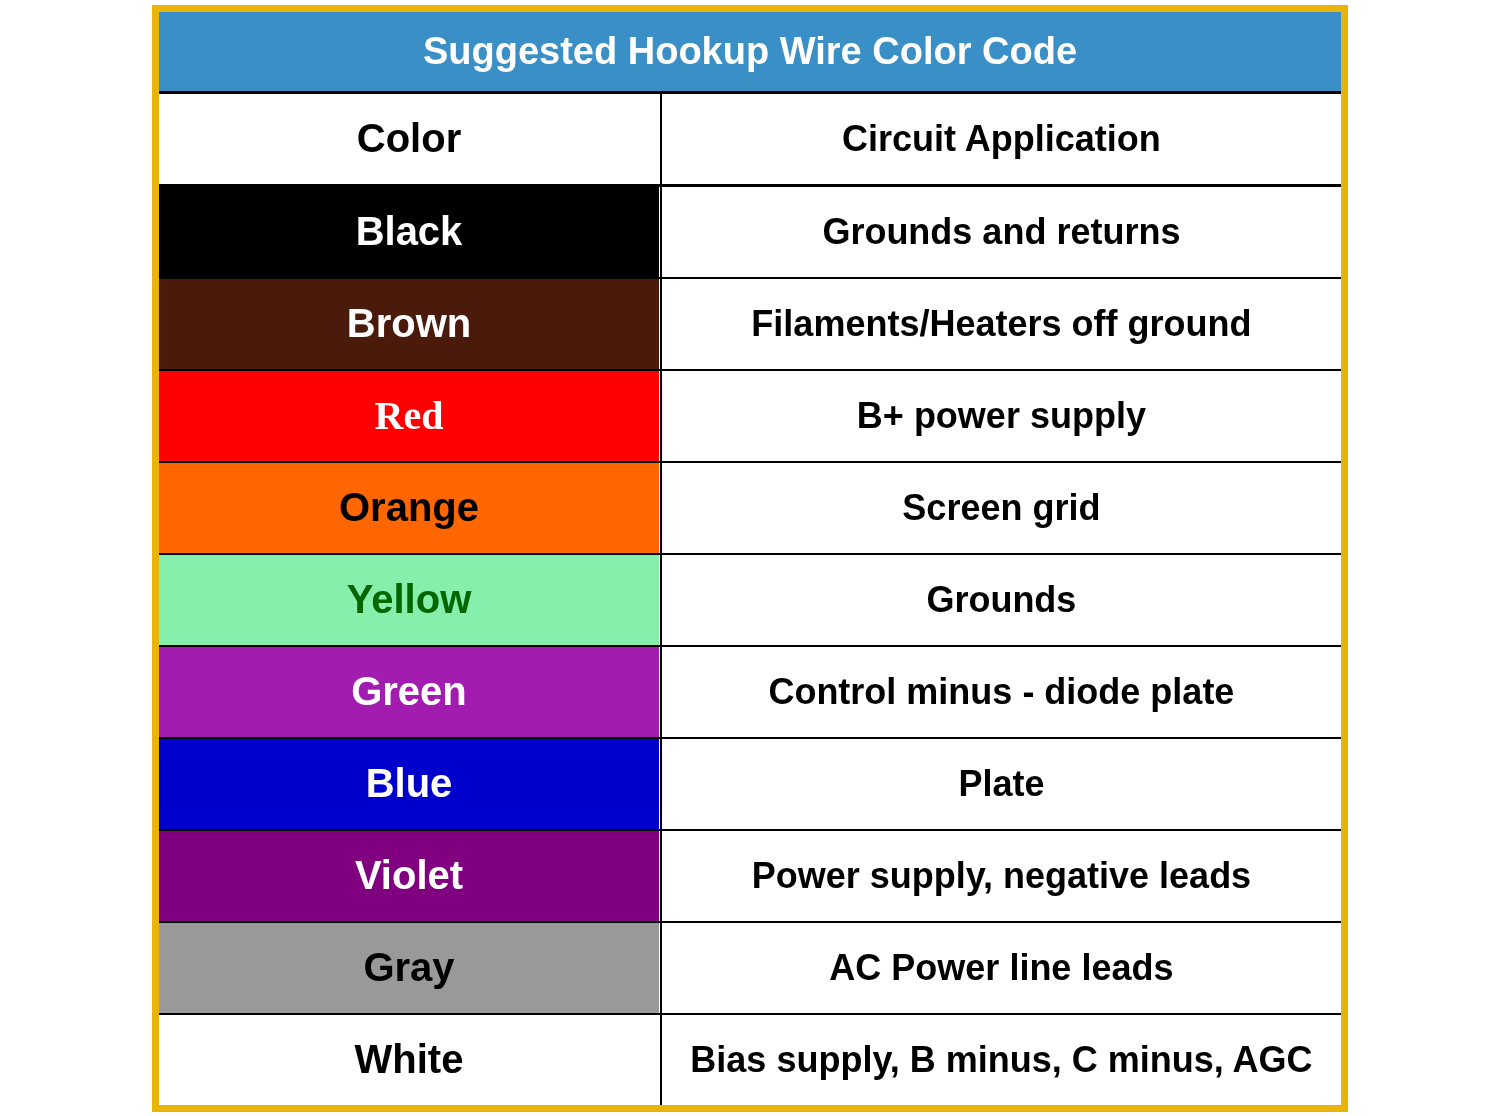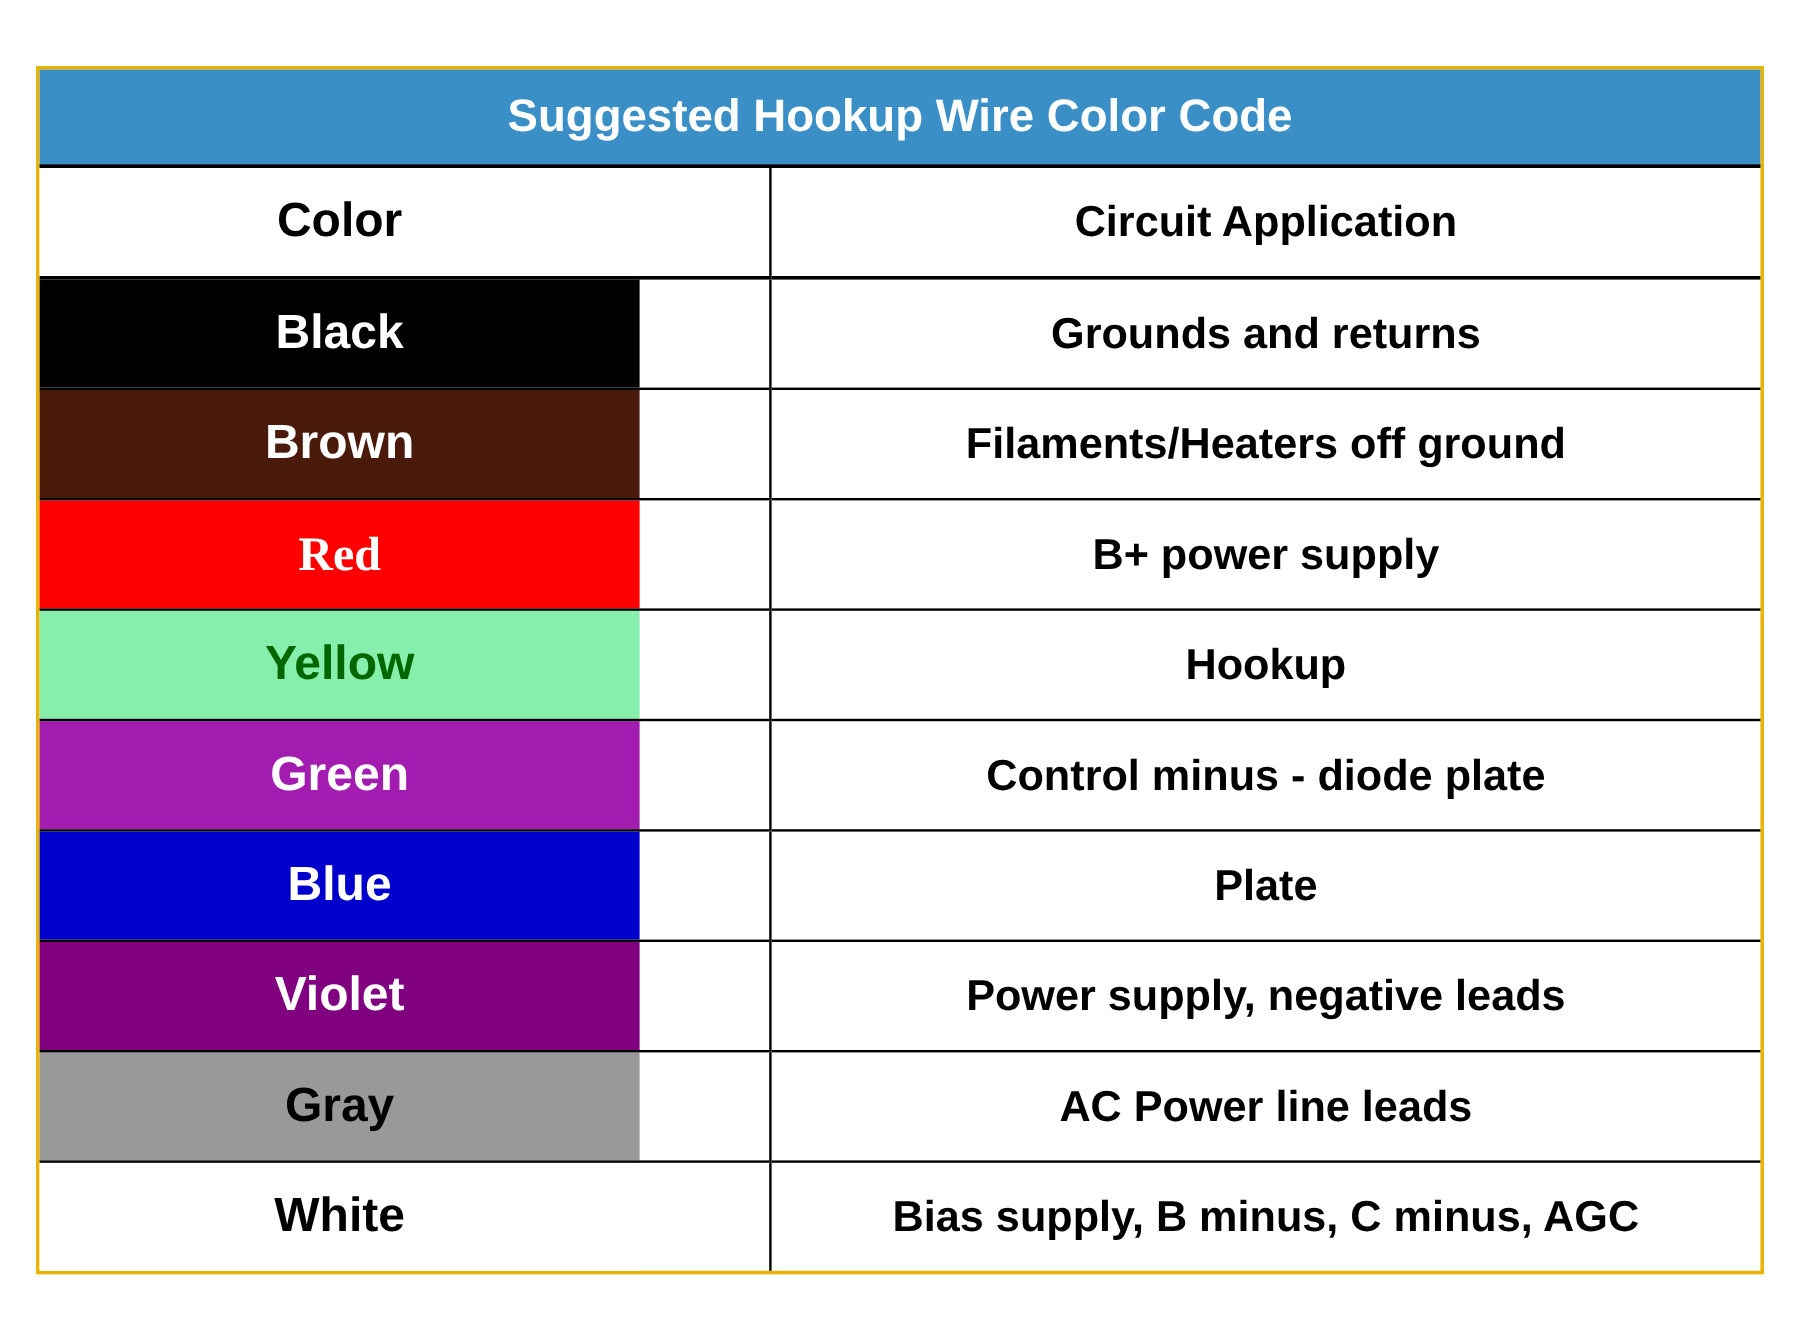--- a/index.html
+++ b/index.html
@@ -12,22 +12,22 @@
       width: 1500px;
       height: 1116px;
       display: flex;
       align-items: center;
       justify-content: center;
       background: #ffffff;
       font-family: Arial, sans-serif;
     }
 
     .table-wrapper {
-      width: 1440px;
-      border: 3px solid #eab308;
+      width: 1196px;
+      border: 7px solid #eab308;
     }
 
     .table-title {
       background-color: #3a8fc7;
       color: #ffffff;
       text-align: center;
       font-size: 38px;
       font-weight: bold;
       padding: 18px 10px;
       border-bottom: 3px solid #000;
@@ -185,26 +185,36 @@
             <div class="color-cell red-cell">
               <span>Red</span>
             </div>
           </td>
           <td>
             <div class="app-cell">B+ power supply</div>
           </td>
         </tr>
         <tr>
           <td>
+            <div class="color-cell orange-cell">
+              <span>Orange</span>
+            </div>
+          </td>
+          <td>
+            <div class="app-cell">Screen grid</div>
+          </td>
+        </tr>
+        <tr>
+          <td>
             <div class="color-cell yellow-cell">
               <span>Yellow</span>
             </div>
           </td>
           <td>
-            <div class="app-cell">Hookup</div>
+            <div class="app-cell">Grounds</div>
           </td>
         </tr>
         <tr>
           <td>
             <div class="color-cell green-cell">
               <span>Green</span>
             </div>
           </td>
           <td>
             <div class="app-cell">Control minus - diode plate</div>

